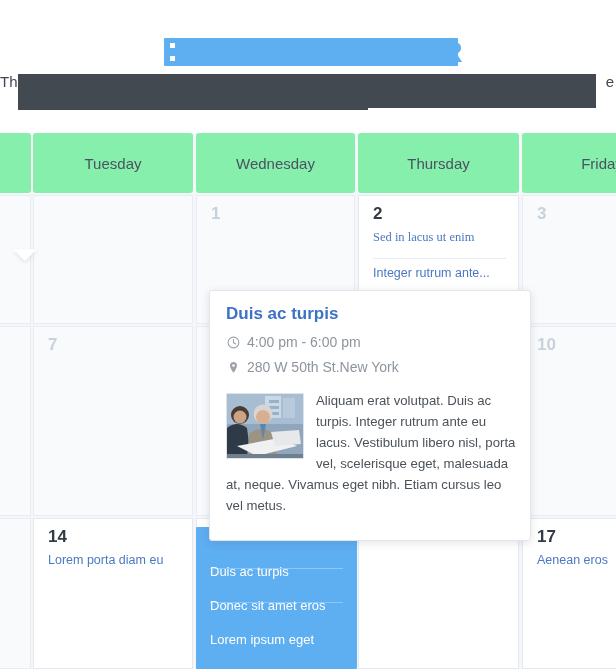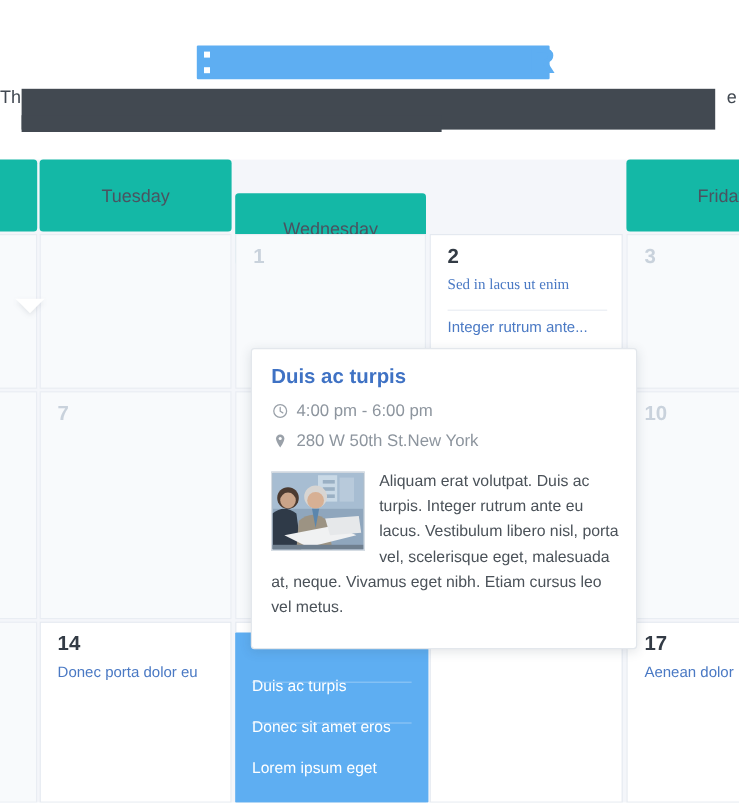--- a/index.html
+++ b/index.html
@@ -58,21 +58,21 @@
     position:absolute;right:2px;top:70px;
     color:#414851;font-size:15px;line-height:24px;
   }
 
   
   .cal{position:absolute;left:0;top:133px;width:616px;height:536px;background:#f4f6fa;}
 
   .cal-head{position:absolute;left:0;top:0;width:616px;height:60px;}
   .cal-head .hcell{
     position:absolute;top:0;height:60px;
-    background:#14b8a6;
+    background:#86efac;
     border-radius:3px;
     color:#4a5360;
     font-size:15px;
     display:flex;align-items:center;justify-content:center;
   }
 
   .cal-body{position:absolute;left:0;top:62px;width:616px;height:474px;}
   .row{position:absolute;left:0;width:616px;}
   .cell{
     position:absolute;top:0;
@@ -181,21 +181,22 @@
     <div class="hero-sub">Th</div>
     <div class="hero-sub-mask"></div>
     <div class="hero-sub-mask2"></div>
     <div class="hero-sub-tail">e</div>
   </div>
 
   <div class="cal">
     <div class="cal-head" id="calHead">
         <div class="hcell" style="left: -10px; width: 41px;"></div>
         <div class="hcell" style="left: 33px; width: 160px;">Tuesday</div>
-        <div class="hcell" style="left: 196px; width: 159px; margin-top: 28px;">Wednesday</div>
+        <div class="hcell" style="left: 196px; width: 159px;">Wednesday</div>
+        <div class="hcell" style="left: 358px; width: 161px;">Thursday</div>
         <div class="hcell" style="left: 522px; width: 160px;">Friday</div>
       </div>
     <div class="cal-body" id="calBody">
         <div class="row" style="top: 0px; height: 129px;">
           <div class="cell" style="left: -10px; width: 41px; height: 129px;"></div>
           <div class="cell" style="left: 33px; width: 160px; height: 129px;"></div>
           <div class="cell" style="left: 196px; width: 159px; height: 129px;">
             <div class="daynum">1</div>
           </div>
           <div class="cell active" style="left: 358px; width: 161px; height: 129px;">
@@ -216,27 +217,27 @@
           <div class="cell" style="left: 196px; width: 159px; height: 190px;"></div>
           <div class="cell" style="left: 358px; width: 161px; height: 190px;"></div>
           <div class="cell" style="left: 522px; width: 160px; height: 190px;">
             <div class="daynum">10</div>
           </div>
         </div>
         <div class="row" style="top: 323px; height: 151px;">
           <div class="cell" style="left: -10px; width: 41px; height: 151px;"></div>
           <div class="cell active" style="left: 33px; width: 160px; height: 151px;">
             <div class="daynum">14</div>
-            <div class="ev" style="top: 34px;">Donec porta dolor eu</div>
+            <div class="ev" style="top: 34px;">Lorem porta diam eu</div>
           </div>
           <div class="cell active" style="left: 196px; width: 159px; height: 151px;"></div>
           <div class="cell active" style="left: 358px; width: 161px; height: 151px;"></div>
           <div class="cell active" style="left: 522px; width: 160px; height: 151px;">
             <div class="daynum">17</div>
-            <div class="ev" style="top: 34px;">Aenean dolor</div>
+            <div class="ev" style="top: 34px;">Aenean eros</div>
           </div>
         </div>
       </div>
   </div>
 
   <div class="evlist" id="evList">
       <div class="item" style="top: 37px;">Duis ac turpis</div>
       <div class="divider" style="top: 41px;"></div>
       <div class="item" style="top: 71px;">Donec sit amet eros</div>
       <div class="divider" style="top: 75px;"></div>

